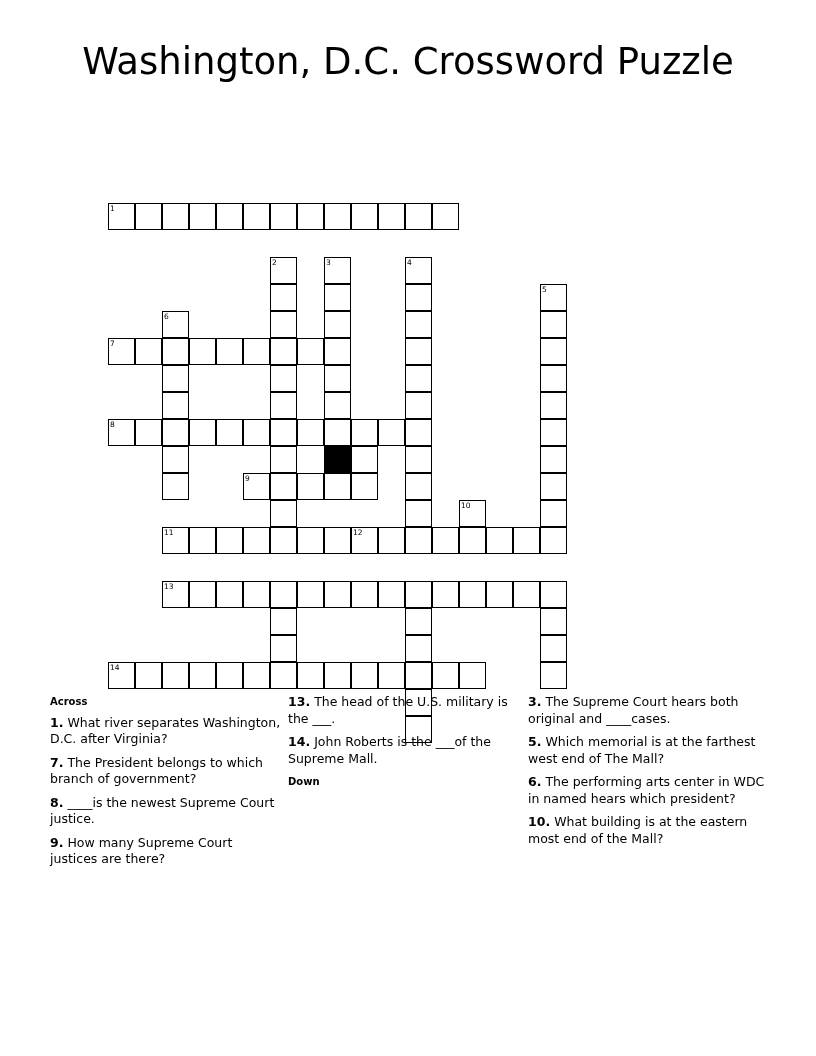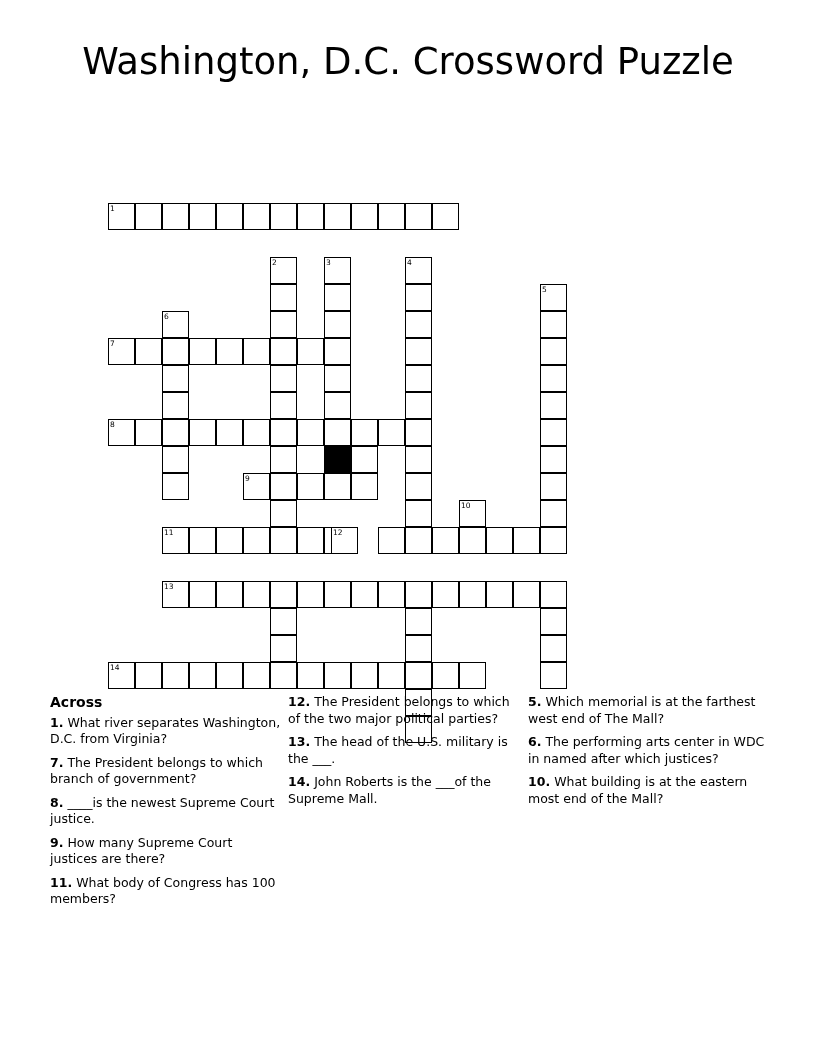--- a/index.html
+++ b/index.html
@@ -61,21 +61,21 @@
     top: 0;
     font-size: 12.5px;
     line-height: 16.5px;
   }
   #col1 { left: 50px; width: 232px; }
   #col2 { left: 288px; width: 232px; }
   #col3 { left: 528px; width: 248px; }
   .section-head {
     font-weight: bold;
     margin-bottom: 4px;
-    font-size: 14px;
+    font-size: 10px;
   }
   .clue {
     margin-bottom: 7px;
   }
   .clue b {
     font-weight: bold;
   }
 </style>
 </head>
 <body>
@@ -182,21 +182,21 @@
     <div class="cell" style="left: 540px; top: 405px;"></div>
     <div class="cell" style="left: 162px; top: 432px;">
       <span class="num">11</span>
     </div>
     <div class="cell" style="left: 189px; top: 432px;"></div>
     <div class="cell" style="left: 216px; top: 432px;"></div>
     <div class="cell" style="left: 243px; top: 432px;"></div>
     <div class="cell" style="left: 270px; top: 432px;"></div>
     <div class="cell" style="left: 297px; top: 432px;"></div>
     <div class="cell" style="left: 324px; top: 432px;"></div>
-    <div class="cell" style="left: 331px; top: 432px;">
+    <div class="cell" style="left: 351px; top: 432px;">
       <span class="num">12</span>
     </div>
     <div class="cell" style="left: 378px; top: 432px;"></div>
     <div class="cell" style="left: 405px; top: 432px;"></div>
     <div class="cell" style="left: 432px; top: 432px;"></div>
     <div class="cell" style="left: 459px; top: 432px;"></div>
     <div class="cell" style="left: 486px; top: 432px;"></div>
     <div class="cell" style="left: 513px; top: 432px;"></div>
     <div class="cell" style="left: 540px; top: 432px;"></div>
     <div class="cell" style="left: 162px; top: 486px;">
@@ -240,34 +240,34 @@
     <div class="cell" style="left: 459px; top: 567px;"></div>
     <div class="cell" style="left: 540px; top: 567px;"></div>
     <div class="cell" style="left: 405px; top: 594px;"></div>
     <div class="cell" style="left: 405px; top: 621px;"></div>
   </div>
 
 <div id="clues">
   <div class="clue-col" id="col1">
     <div class="section-head">Across</div>
     <div id="col1-list">
-        <div class="clue"><b>1.</b><span> What river separates Washington, D.C. from Virginia?</span></div>
+        <div class="clue"><b>1.</b><span> What river separates Washington, D.C. after Virginia?</span></div>
         <div class="clue"><b>7.</b><span> The President belongs to which branch of government?</span></div>
         <div class="clue"><b>8.</b><span> ____is the newest Supreme Court justice.</span></div>
         <div class="clue"><b>9.</b><span> How many Supreme Court justices are there?</span></div>
-        <div class="clue"><b>11.</b><span> What body of Congress has 100 members?</span></div>
       </div>
   </div>
   <div class="clue-col" id="col2">
     <div id="col2-across-list">
-        <div class="clue"><b>12.</b><span> The President belongs to which of the two major political parties?</span></div>
         <div class="clue"><b>13.</b><span> The head of the U.S. military is the ___.</span></div>
         <div class="clue"><b>14.</b><span> John Roberts is the ___of the Supreme Mall.</span></div>
       </div>
+    <div class="section-head">Down</div>
   </div>
   <div class="clue-col" id="col3">
     <div id="col3-list">
+        <div class="clue"><b>3.</b><span> The Supreme Court hears both original and ____cases.</span></div>
         <div class="clue"><b>5.</b><span> Which memorial is at the farthest west end of The Mall?</span></div>
-        <div class="clue"><b>6.</b><span> The performing arts center in WDC in named after which justices?</span></div>
+        <div class="clue"><b>6.</b><span> The performing arts center in WDC in named hears which president?</span></div>
         <div class="clue"><b>10.</b><span> What building is at the eastern most end of the Mall?</span></div>
       </div>
   </div>
 </div>
 
 </body></html>

